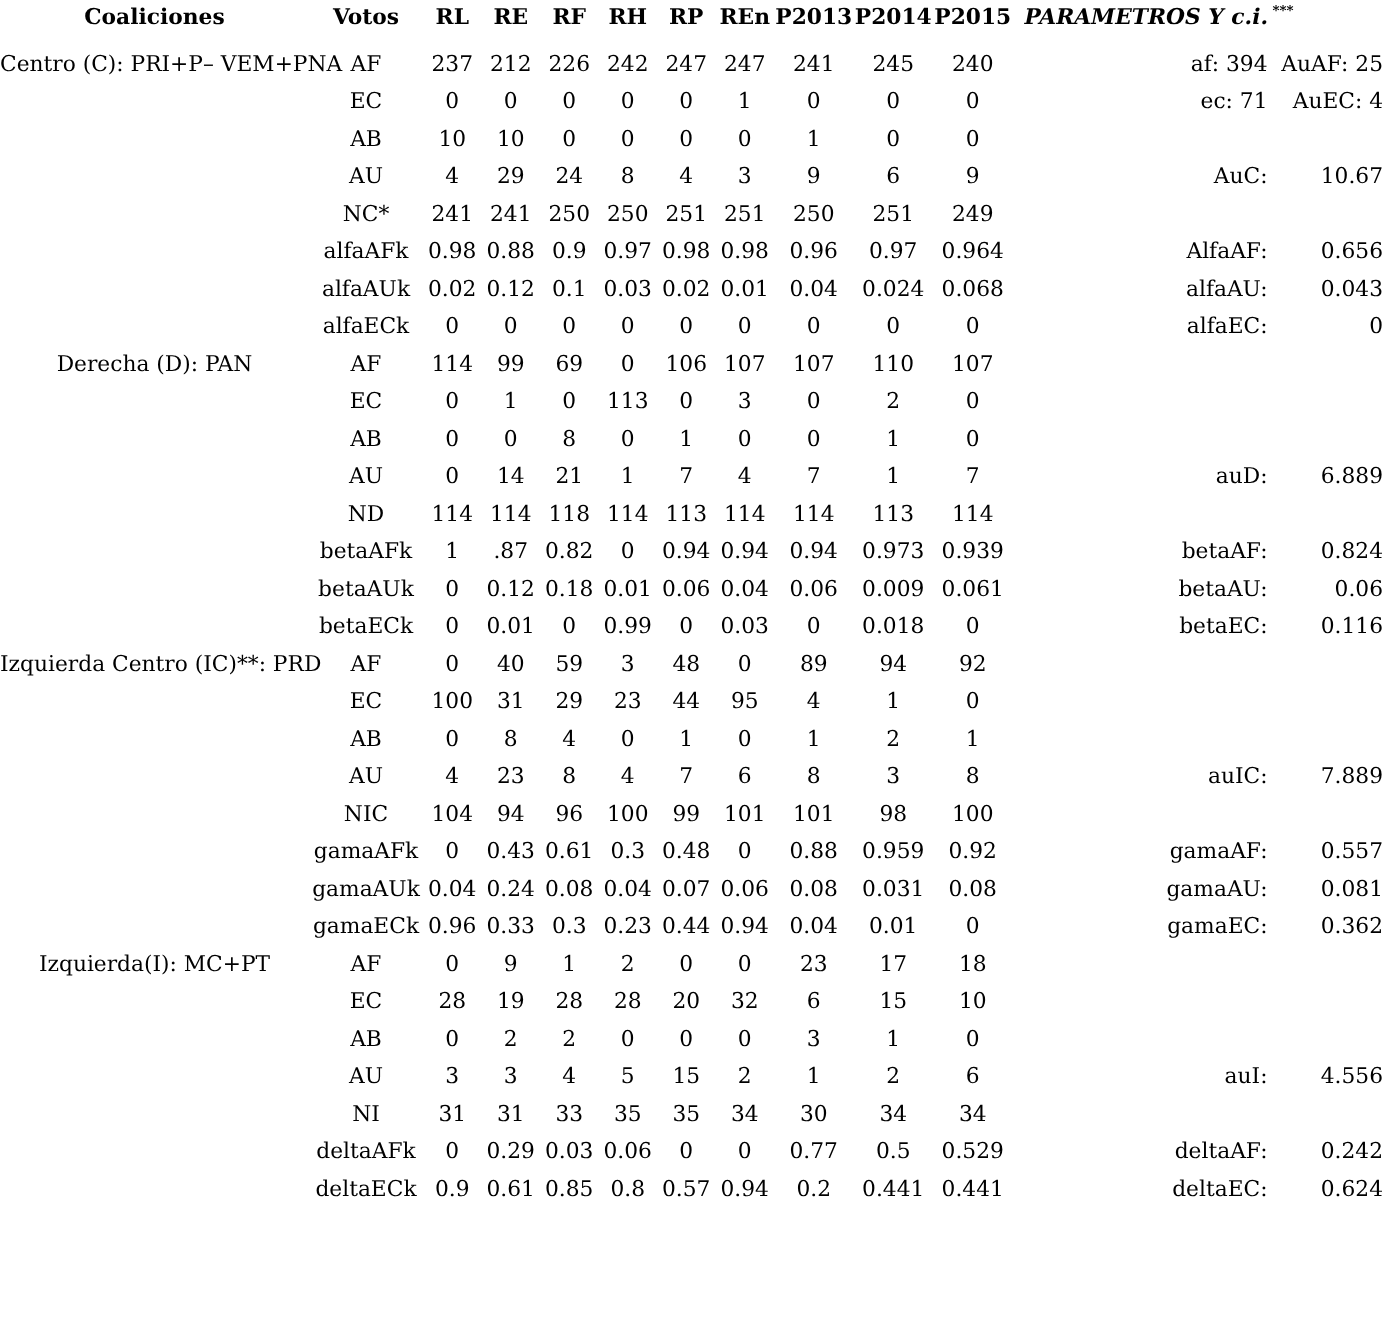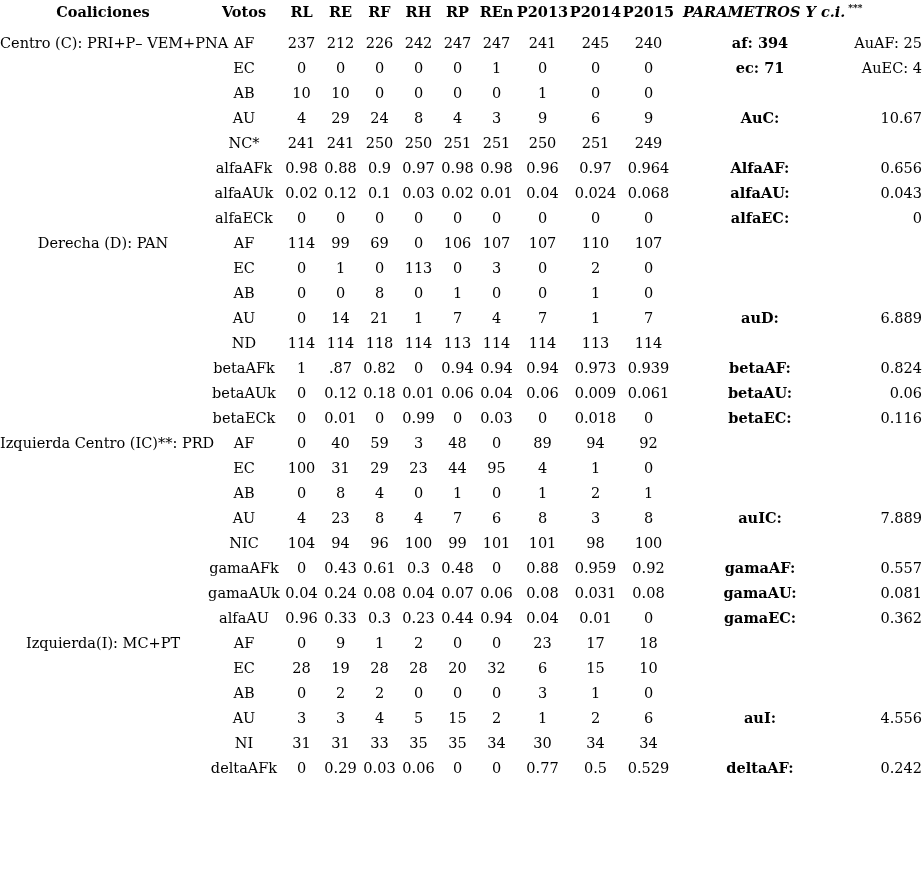--- a/index.html
+++ b/index.html
@@ -37,21 +37,21 @@
     text-align: left;
     padding-left: 8px;
     font-style: italic;
   }
   th.params-head sup {
     font-size: 62%;
     font-weight: bold;
     margin-left: 3px;
   }
   td.coal { text-align: center; }
-  td.param-label { text-align: center; font-weight: bold; }
+  td.param-label { text-align: right; }
   td.param-value { text-align: right; }
 </style>
 </head>
 <body>
 
 <table class="main">
   <colgroup>
     <col style="width:206px">
     <col style="width:76px">
     <col style="width:39px">
@@ -423,21 +423,21 @@
         <td>0.07</td>
         <td>0.06</td>
         <td>0.08</td>
         <td>0.031</td>
         <td>0.08</td>
         <td class="param-label">gamaAU:</td>
         <td class="param-value">0.081</td>
       </tr>
       <tr>
         <td class="coal"></td>
-        <td>alfaAU</td>
+        <td>gamaECk</td>
         <td>0.96</td>
         <td>0.33</td>
         <td>0.3</td>
         <td>0.23</td>
         <td>0.44</td>
         <td>0.94</td>
         <td>0.04</td>
         <td>0.01</td>
         <td>0</td>
         <td class="param-label">gamaEC:</td>
@@ -526,14 +526,29 @@
         <td>0.03</td>
         <td>0.06</td>
         <td>0</td>
         <td>0</td>
         <td>0.77</td>
         <td>0.5</td>
         <td>0.529</td>
         <td class="param-label">deltaAF:</td>
         <td class="param-value">0.242</td>
       </tr>
+      <tr>
+        <td class="coal"></td>
+        <td>deltaECk</td>
+        <td>0.9</td>
+        <td>0.61</td>
+        <td>0.85</td>
+        <td>0.8</td>
+        <td>0.57</td>
+        <td>0.94</td>
+        <td>0.2</td>
+        <td>0.441</td>
+        <td>0.441</td>
+        <td class="param-label">deltaEC:</td>
+        <td class="param-value">0.624</td>
+      </tr>
     </tbody>
 </table>
 
 </body></html>

